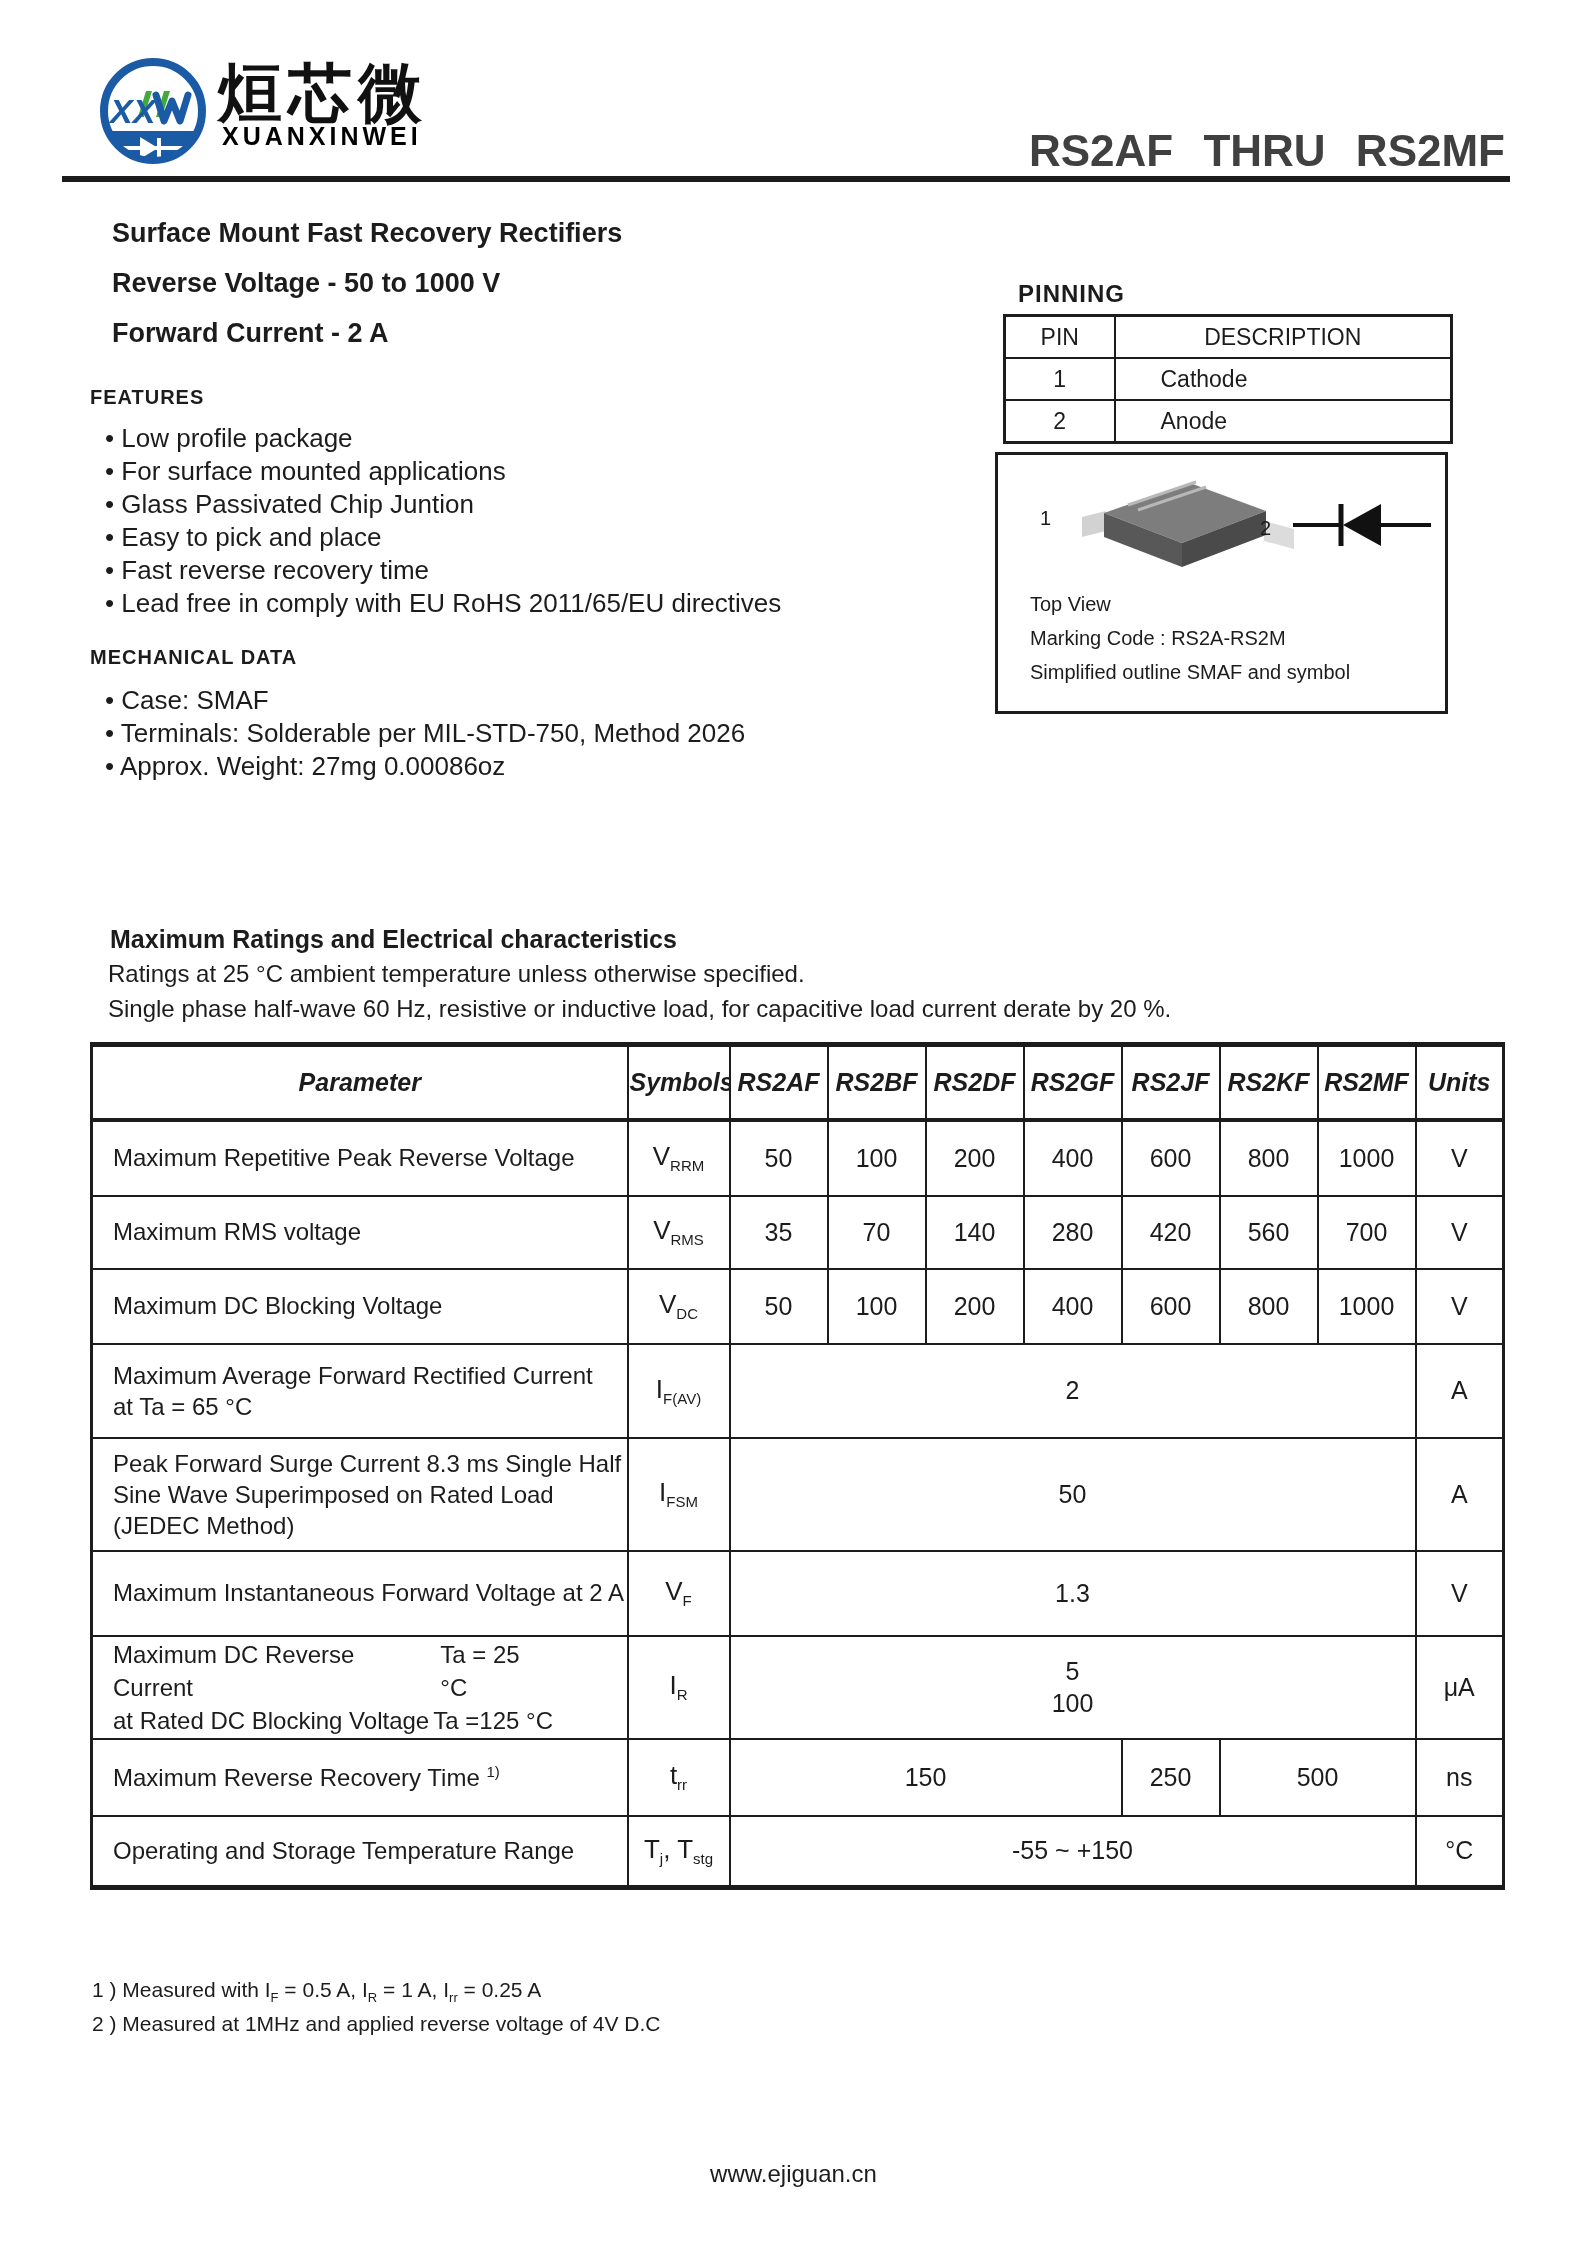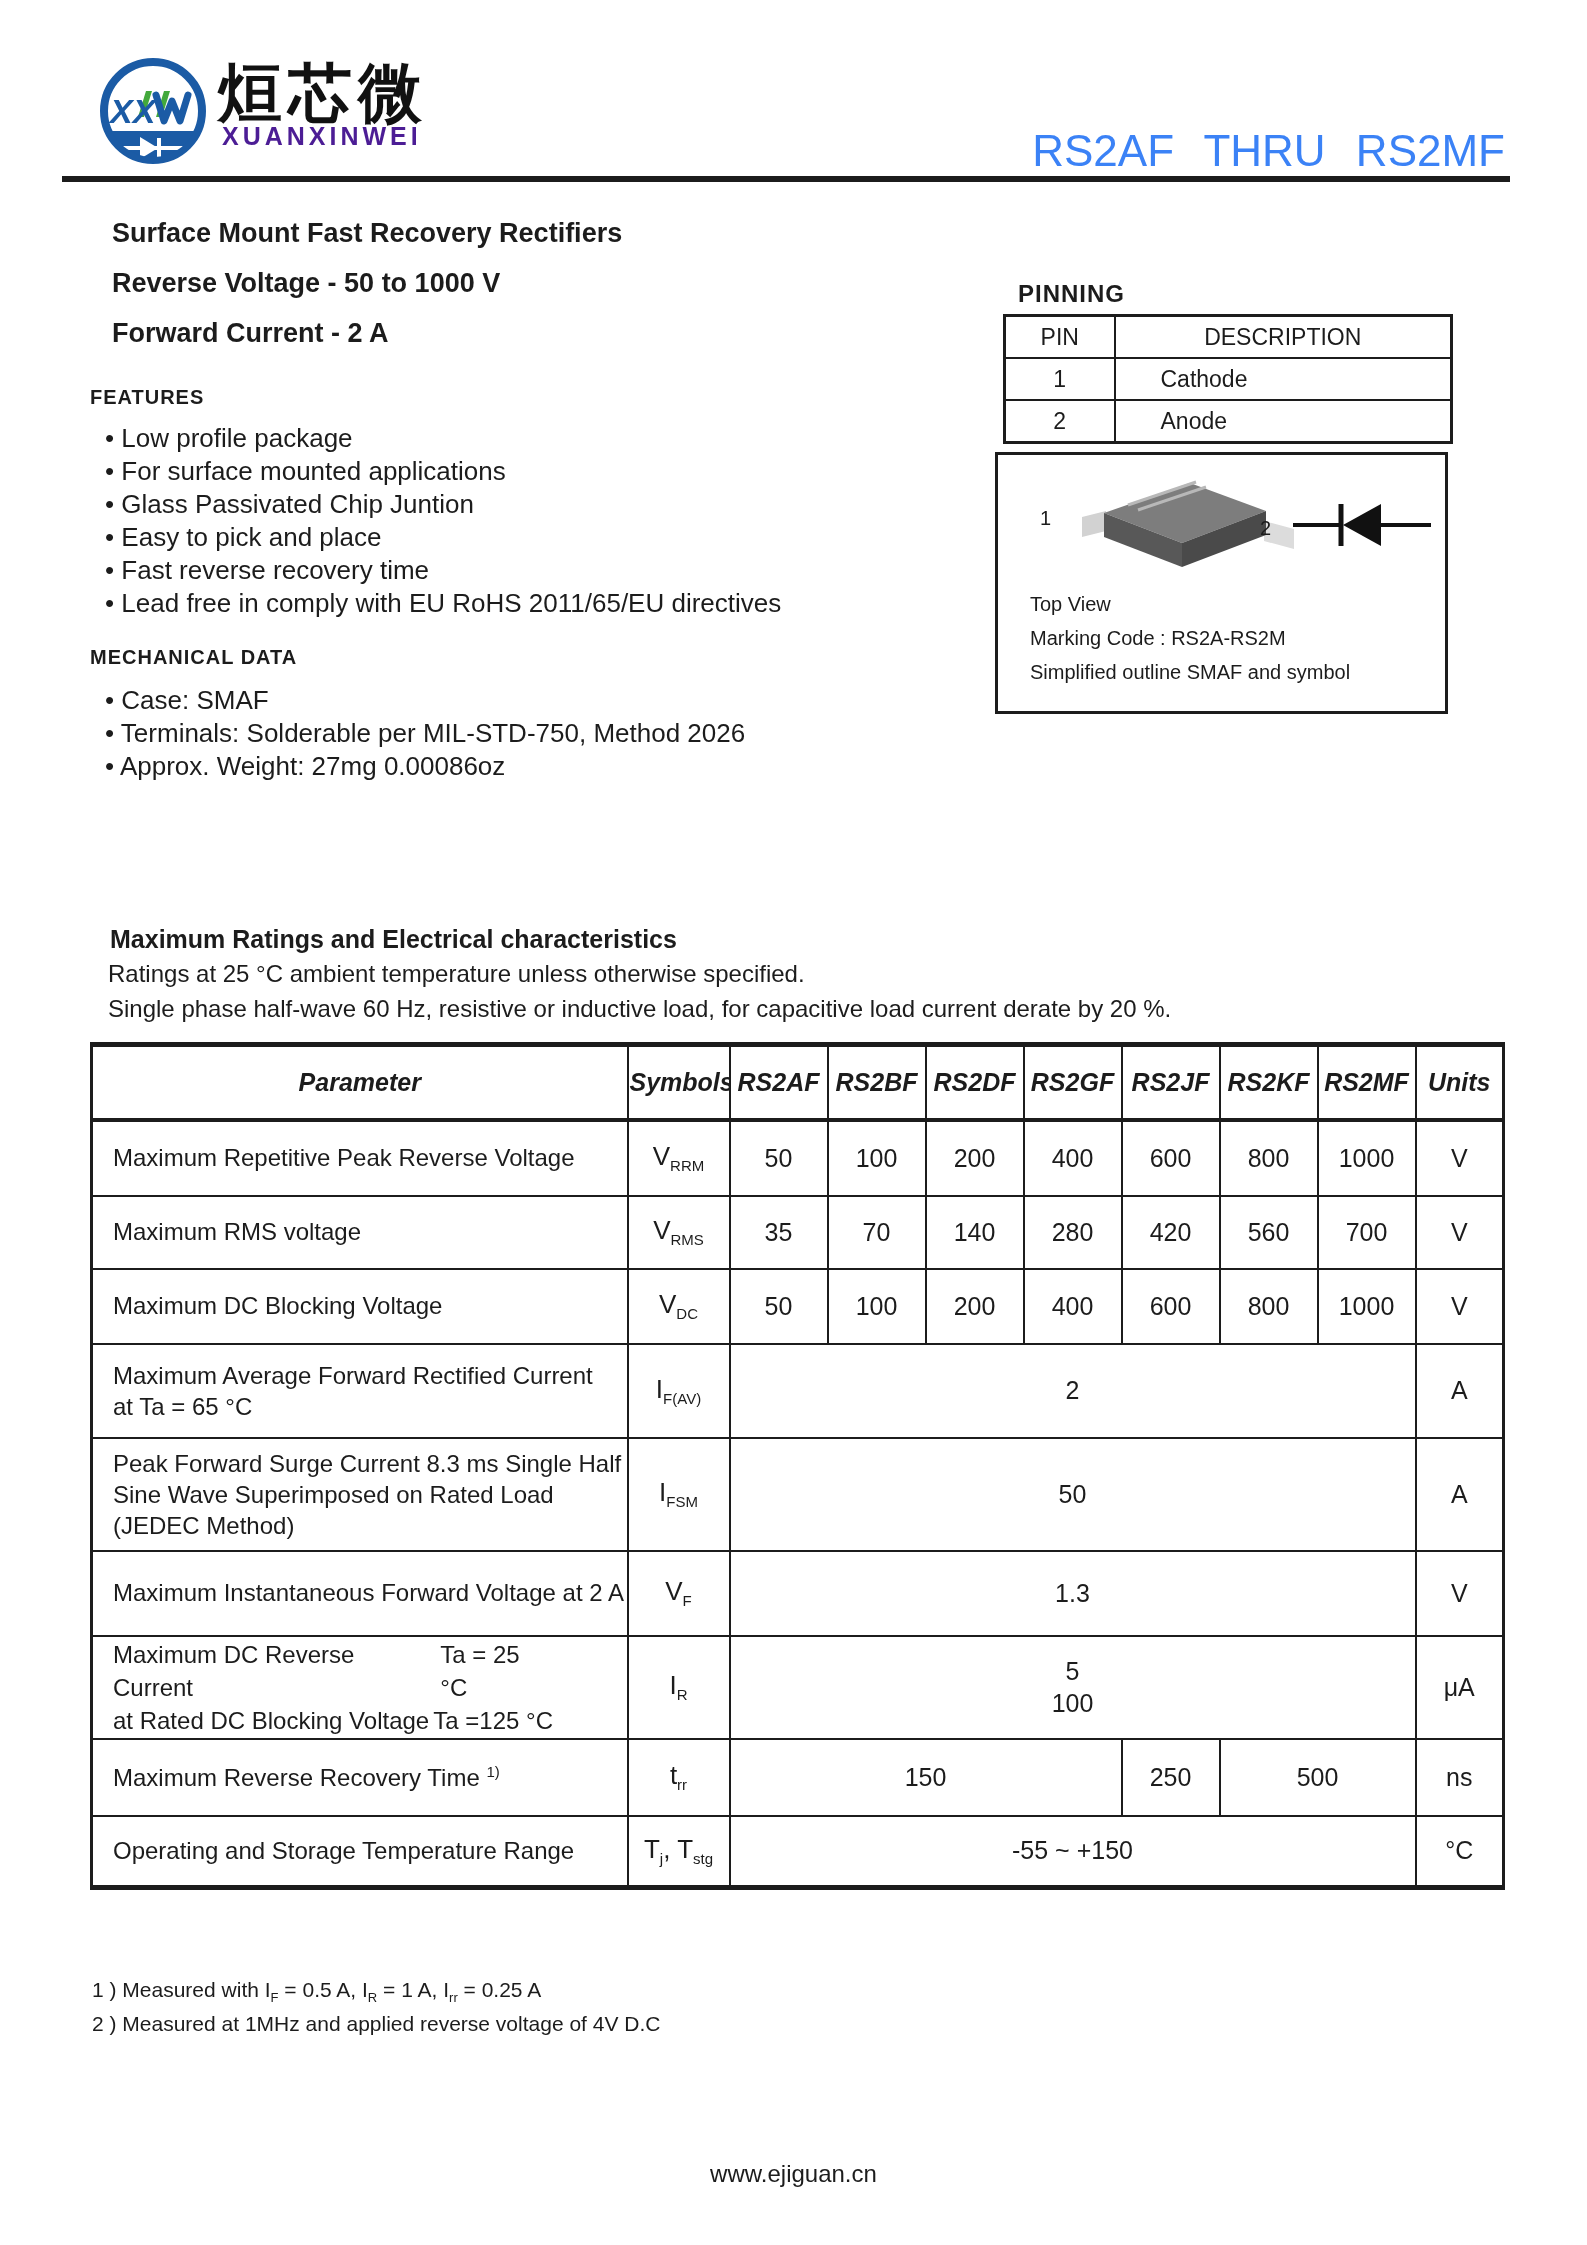--- a/index.html
+++ b/index.html
@@ -5,22 +5,22 @@
   html,body { margin:0; padding:0; background:#e8e8e8; }
   .page {
     position:relative; width:1587px; height:2245px; margin:0 auto;
     background:#ffffff; overflow:hidden;
     font-family:"Liberation Sans", sans-serif; color:#1c1c1c;
   }
   .abs { position:absolute; }
 
   
   .brand-cn { left:218px; top:50px; font-size:64px; font-weight:bold; letter-spacing:6px; color:#111; }
-  .brand-latin { left:222px; top:122px; font-size:25px; font-weight:bold; letter-spacing:4px; color:#4c1d95; }
-  .doc-title { right:82px; top:126px; font-size:44px; font-weight:normal; word-spacing:18px; color:#3b82f6; }
+  .brand-latin { left:222px; top:122px; font-size:25px; font-weight:bold; letter-spacing:4px; color:#000000; }
+  .doc-title { right:82px; top:126px; font-size:44px; font-weight:bold; word-spacing:18px; color:#404040; }
   .rule { left:62px; top:176px; width:1448px; height:6px; background:#1c1c1c; }
 
   
   .intro-line { left:112px; font-size:27px; font-weight:bold; }
   .sec-head { left:90px; font-size:20px; font-weight:bold; letter-spacing:1px; }
   .blist { left:105px; font-size:26px; line-height:33px; }
   .blist div { white-space:nowrap; }
 
   
   .pinning-head { left:1018px; top:280px; font-size:24px; font-weight:bold; letter-spacing:1px; }

